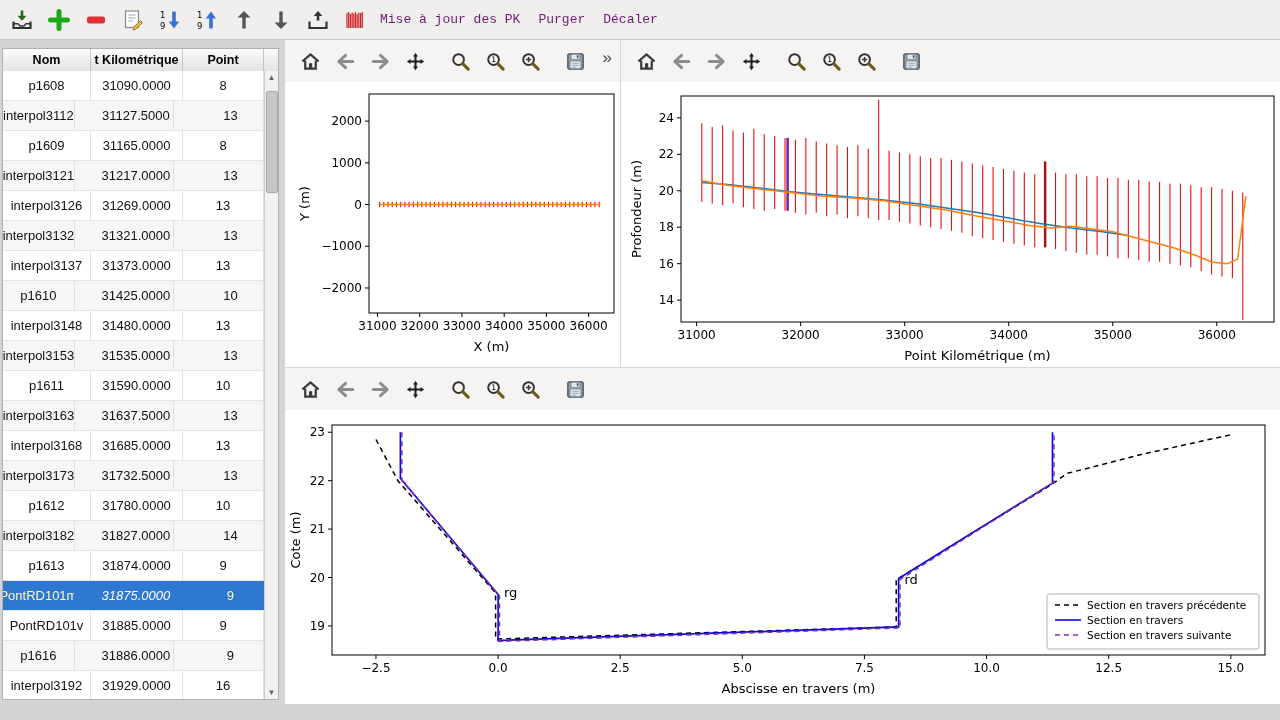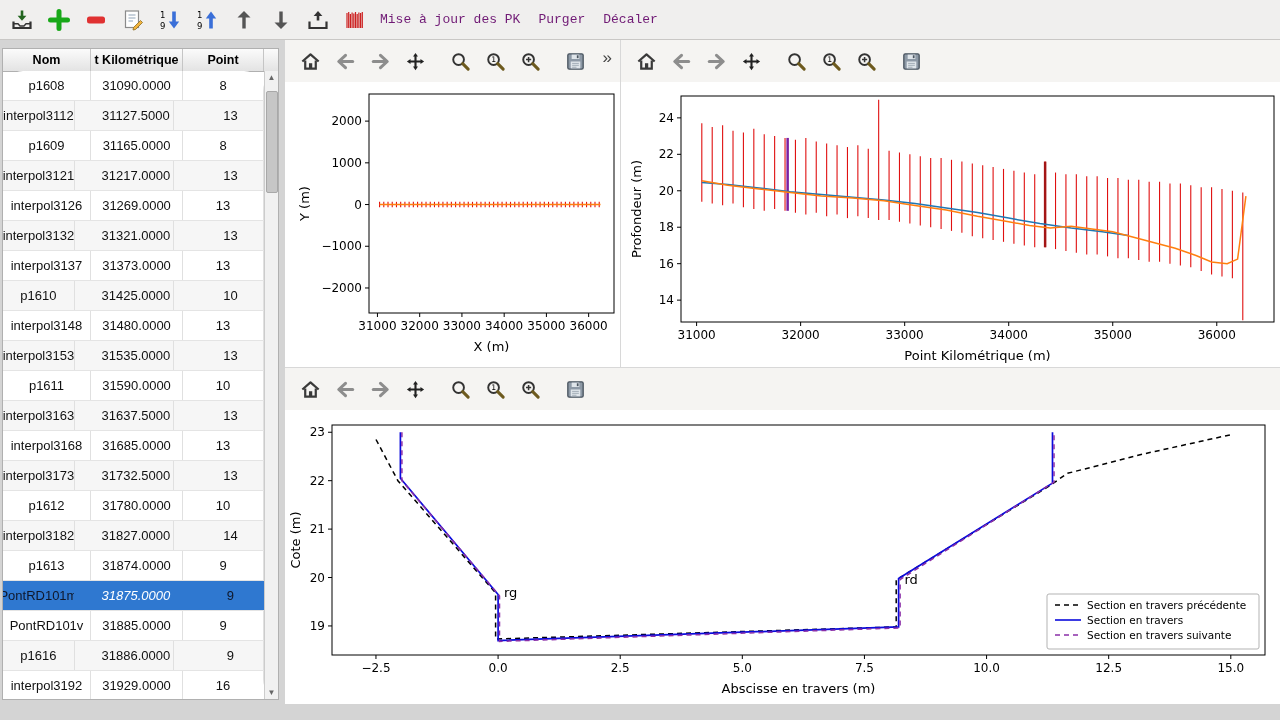--- a/index.html
+++ b/index.html
@@ -20,28 +20,28 @@
 
   
   .table-panel{position:absolute;left:2px;top:40px;width:277px;height:652px;background:#fff;
                border:1px solid #b0b0b0;box-sizing:border-box;margin-top:8px;}
   .thead{display:flex;height:22px;background:linear-gradient(#fbfbfb,#e3e3e3);
          border-bottom:1px solid #b0b0b0;font-weight:bold;font-size:12.5px;}
   .th{display:flex;align-items:center;justify-content:center;border-right:1px solid #c5c5c5;
       overflow:hidden;white-space:nowrap;box-sizing:border-box;}
   .th-fill{flex:1;border-right:none;}
   .c0{width:88px;}.c1{width:92px;}.c2{width:81px;}
-  .tbody{position:absolute;top:22px;left:0;right:14px;bottom:0;overflow:hidden;border-radius:20px;}
+  .tbody{position:absolute;top:22px;left:0;right:14px;bottom:0;overflow:hidden;}
   .trow{display:flex;height:30px;border-bottom:1px solid #e4e4e4;font-size:13px;
         background:#ffffff;box-sizing:border-box;cursor:default;}
   .trow.alt{background:#f6f6f6;gap:24px;}
   .td{display:flex;align-items:center;justify-content:center;border-right:1px solid #e0e0e0;
       overflow:hidden;white-space:nowrap;box-sizing:border-box;color:#111;}
   .trow.selected{background:#2f78d0;}
-  .trow.selected .td{border-right-color:#2f78d0;color:#0f172a;}
+  .trow.selected .td{border-right-color:#2f78d0;color:#fef9c3;}
   .trow.selected .td.c1{color:#ffffff;font-style:italic;}
 
   .vscroll{position:absolute;top:22px;right:0;bottom:0;width:14px;background:#f1f1f1;
            border-left:1px solid #cccccc;box-sizing:border-box;}
   .sb-btn{position:absolute;left:0;width:13px;height:13px;font-size:8px;color:#666;
           display:flex;align-items:center;justify-content:center;cursor:pointer;}
   .sb-up{top:0;}.sb-down{bottom:0;}
   .sb-thumb{position:absolute;left:1px;width:10px;top:20px;height:100px;background:#c6c6c6;
             border:1px solid #a8a8a8;border-radius:2px;cursor:pointer;}
 

